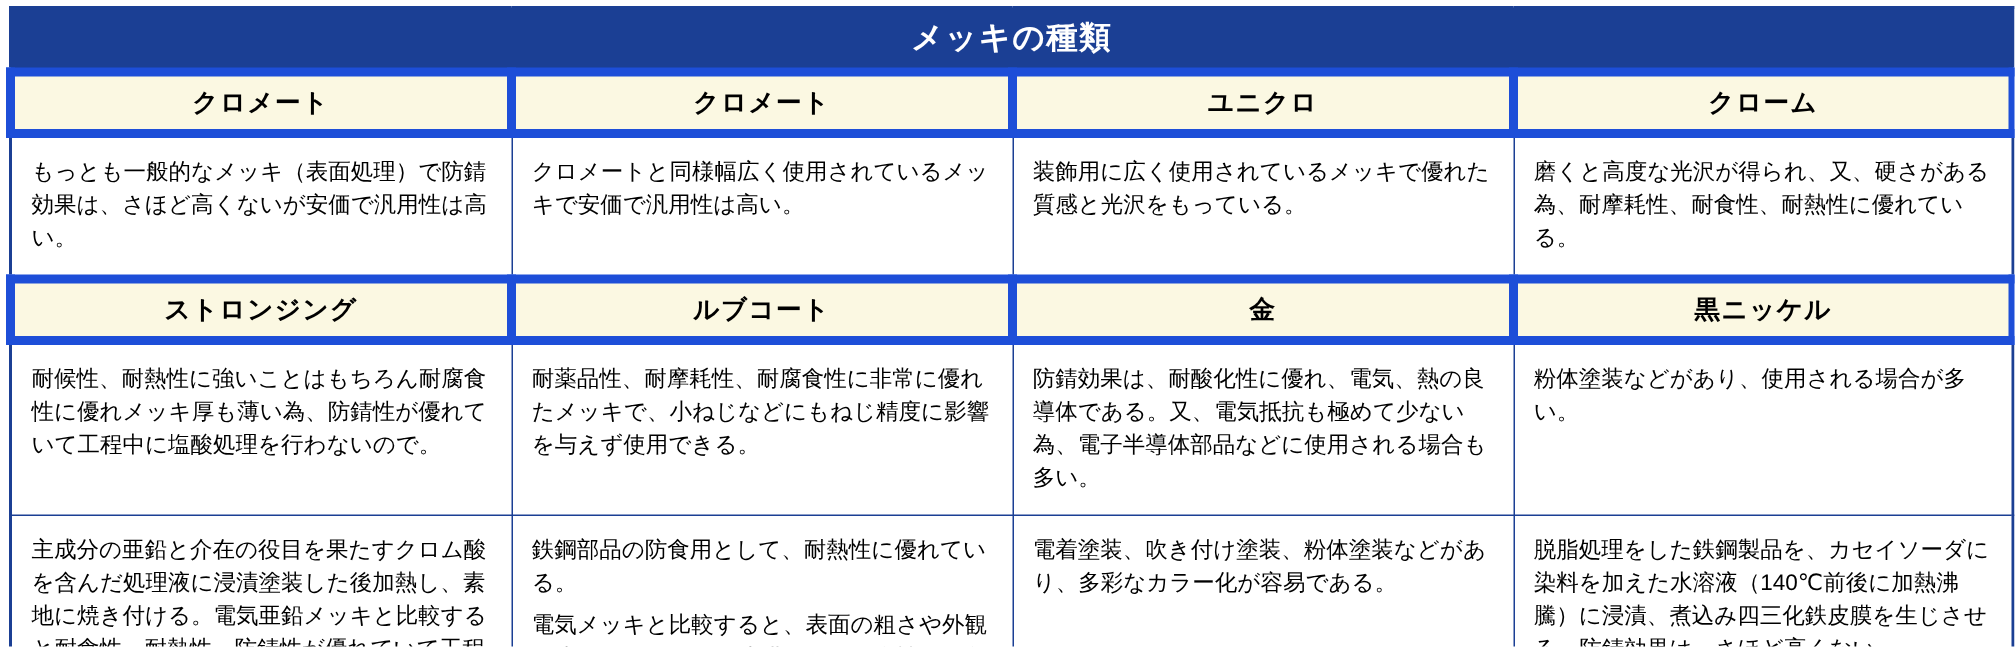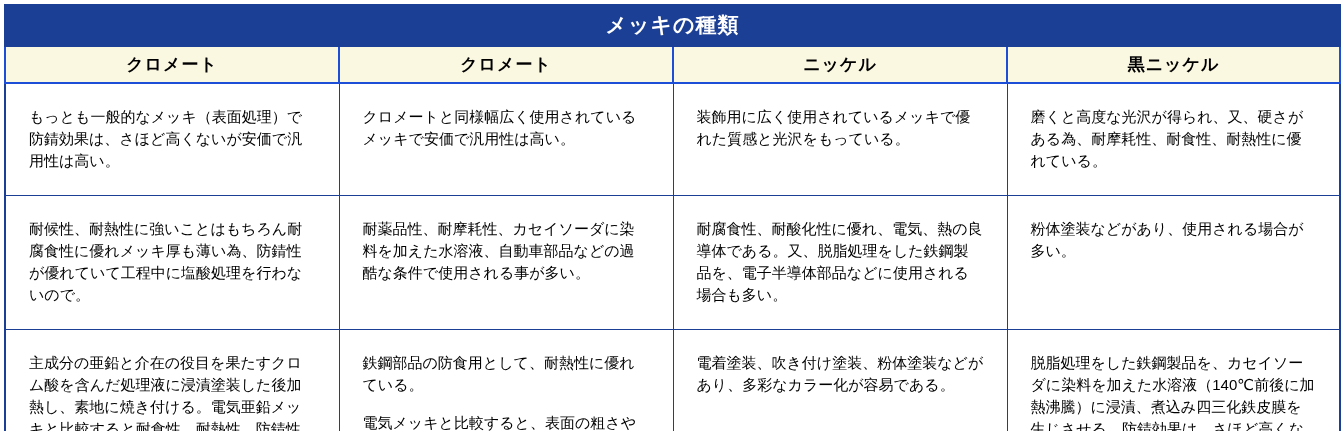--- a/index.html
+++ b/index.html
@@ -41,34 +41,34 @@
     letter-spacing: 1px;
     padding: 5px 0 6px 0;
     border: 2px solid #1b3f94;
   }
   .head-cell {
     background: #fbf8e2;
     text-align: center;
     font-weight: bold;
     font-size: 17px;
     padding: 6px 4px 6px 4px;
-    border: 2px solid #1d4ed8;
+    border: 6px solid #1d4ed8;
     letter-spacing: 1px;
   }
   .body-cell {
     background: #ffffff;
     vertical-align: top;
     font-size: 15px;
     line-height: 1.45;
     padding: 6px 7px 8px 7px;
     border: 1px solid #1b3f94;
     letter-spacing: 0px;
   }
   .body-cell p {
-    margin: 16px;
+    margin: 6px;
   }
   .body-cell p + p {
     margin-top: 0px;
   }
   .row-h1 .body-cell { height: 62px; }
   .row-h2 .body-cell { height: 96px; }
   .row-h3 .body-cell { height: 126px; }
 </style>
 </head>
 <body>
@@ -82,47 +82,53 @@
         <col class="c4">
     </colgroup>
     <tbody>
       <tr class="title-row">
         <td colspan="4">メッキの種類</td>
       </tr>
 
       <tr>
         <td class="head-cell">クロメート</td>
         <td class="head-cell">クロメート</td>
-        <td class="head-cell">ニッケル</td>
-        <td class="head-cell">黒ニッケル</td>
+        <td class="head-cell">ユニクロ</td>
+        <td class="head-cell">クローム</td>
       </tr>
       <tr class="row-h1">
         <td class="body-cell">
           <p>もっとも一般的なメッキ（表面処理）で防錆効果は、さほど高くないが安価で汎用性は高い。</p>
         </td>
         <td class="body-cell">
           <p>クロメートと同様幅広く使用されているメッキで安価で汎用性は高い。</p>
         </td>
         <td class="body-cell">
           <p>装飾用に広く使用されているメッキで優れた質感と光沢をもっている。</p>
         </td>
         <td class="body-cell">
           <p>磨くと高度な光沢が得られ、又、硬さがある為、耐摩耗性、耐食性、耐熱性に優れている。</p>
         </td>
       </tr>
 
+      <tr>
+        <td class="head-cell">ストロンジング</td>
+        <td class="head-cell">ルブコート</td>
+        <td class="head-cell">金</td>
+        <td class="head-cell">黒ニッケル</td>
+      </tr>
       <tr class="row-h2">
         <td class="body-cell">
           <p>耐候性、耐熱性に強いことはもちろん耐腐食性に優れメッキ厚も薄い為、防錆性が優れていて工程中に塩酸処理を行わないので。</p>
         </td>
         <td class="body-cell">
-          <p>耐薬品性、耐摩耗性、カセイソーダに染料を加えた水溶液、自動車部品などの過酷な条件で使用される事が多い。</p>
+          <p>耐薬品性、耐摩耗性、耐腐食性に非常に優れたメッキで、小ねじなどにもねじ精度に影響を与えず使用できる。</p>
         </td>
         <td class="body-cell">
-          <p>耐腐食性、耐酸化性に優れ、電気、熱の良導体である。又、脱脂処理をした鉄鋼製品を、電子半導体部品などに使用される場合も多い。</p>
+          <p>防錆効果は、耐酸化性に優れ、電気、熱の良導体である。又、電気抵抗も極めて少ない為、電子半導体部品などに使用される場合も多い。</p>
         </td>
         <td class="body-cell">
           <p>粉体塗装などがあり、使用される場合が多い。</p>
         </td>
       </tr>
 
       <tr class="row-h3">
         <td class="body-cell">
           <p>主成分の亜鉛と介在の役目を果たすクロム酸を含んだ処理液に浸漬塗装した後加熱し、素地に焼き付ける。電気亜鉛メッキと比較すると耐食性、耐熱性、防錆性が優れていて工程中に塩酸処理を行わないので、水素脆性の恐れがない。</p>
         </td>

